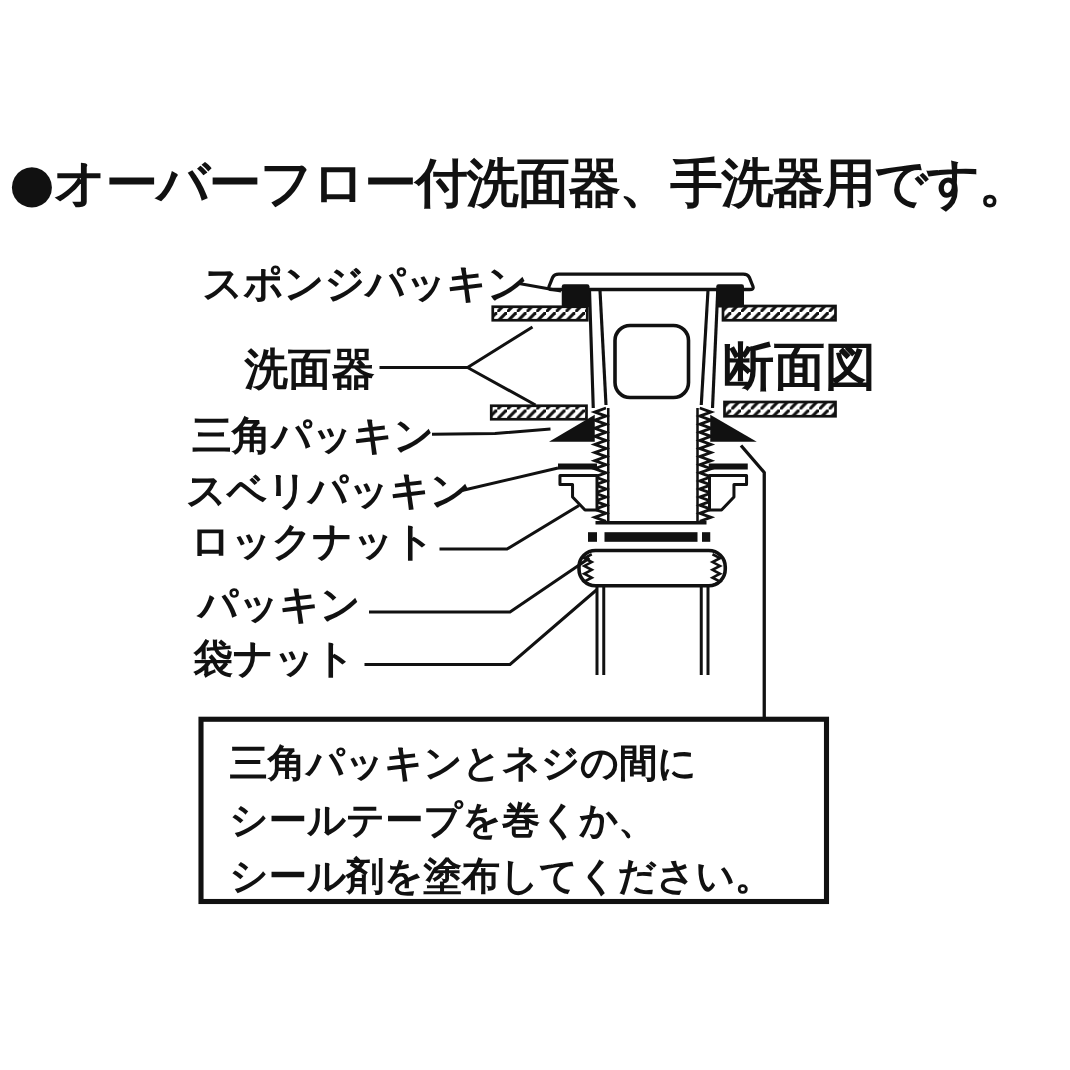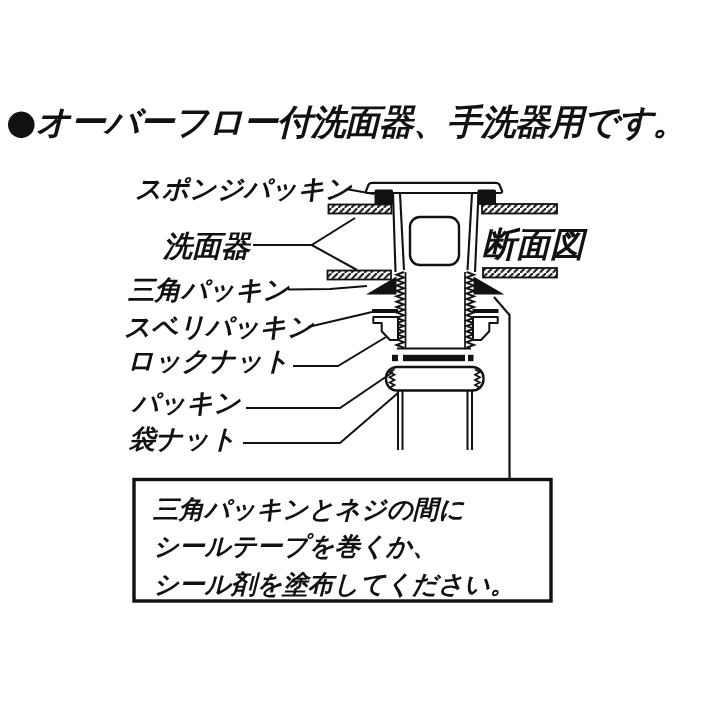--- a/index.html
+++ b/index.html
@@ -2,21 +2,21 @@
 <html><head>
 <meta charset="utf-8">
 <style>
   html,body{margin:0;padding:0;}
   body{
     width:713px;height:713px;
     background:#ffffff;
     font-family:"DejaVu Sans", sans-serif;
     overflow:hidden;
   }
-  #stage{position:relative;width:713px;height:713px;font-style:italic;}
+  #stage{position:relative;width:713px;height:713px;}
   svg{display:block;}
   text{fill:#111111;}
   .jp{font-family:"DejaVu Sans", sans-serif;}
 </style>
 </head>
 <body>
 
 <div id="stage">
 <svg width="713" height="713" viewBox="0 0 713 713">
   <defs>

